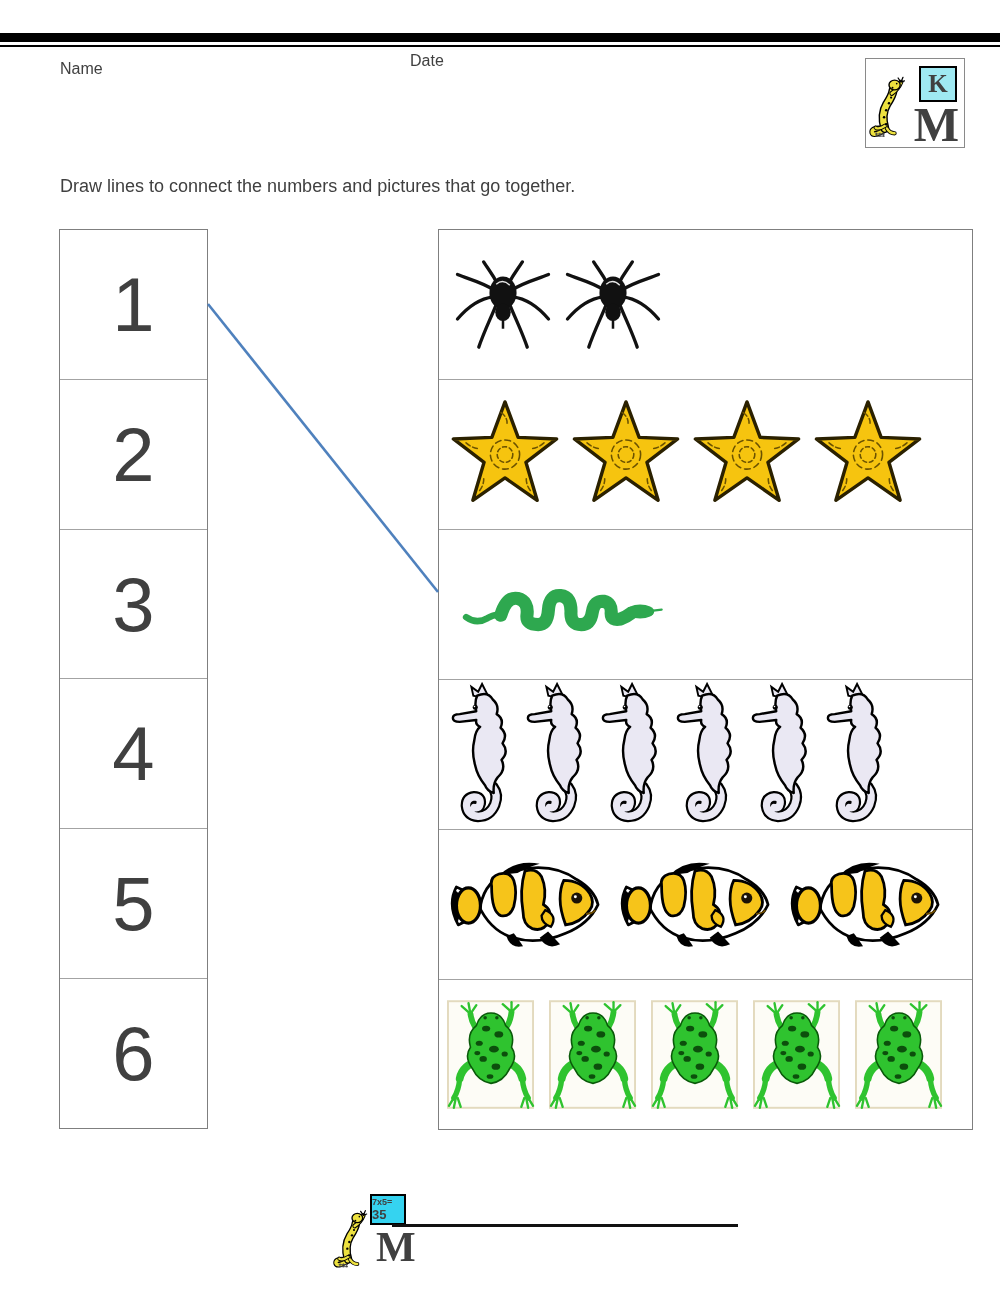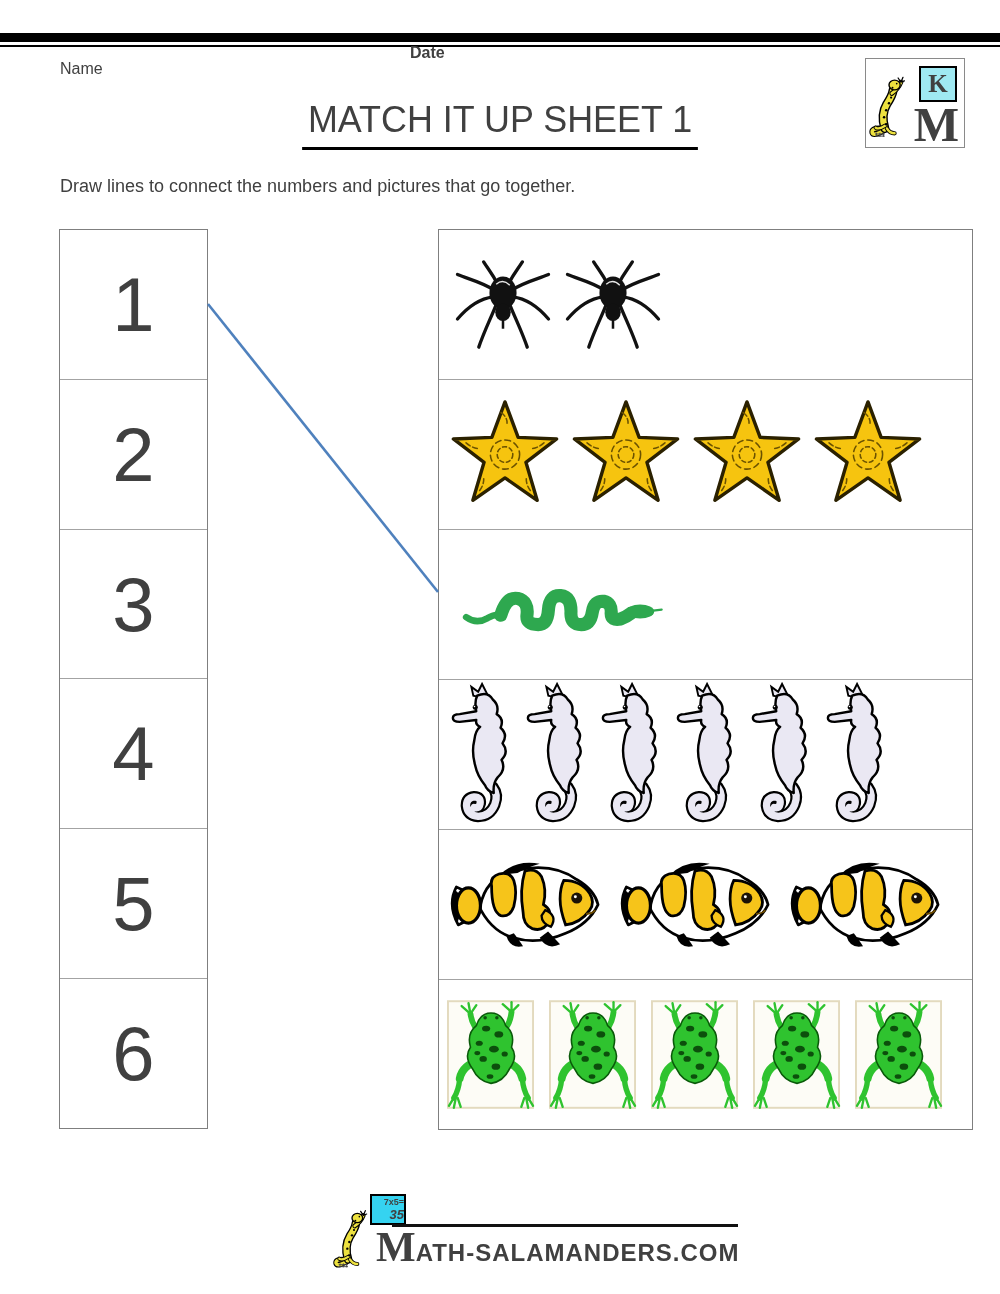--- a/index.html
+++ b/index.html
@@ -4,21 +4,21 @@
 <style>
   * { margin:0; padding:0; box-sizing:border-box; }
   html,body { background:#fff; }
   .page {
     position:relative; width:1000px; height:1294px; background:#ffffff;
     font-family:"Liberation Sans", sans-serif; color:#404040; overflow:hidden;
   }
   .topbar-thick { position:absolute; left:0; top:33px; width:1000px; height:9px; background:#000; }
   .topbar-thin  { position:absolute; left:0; top:45px; width:1000px; height:2px; background:#000; }
   .name-label { position:absolute; left:60px; top:60px; font-size:16px; font-weight:500; }
-  .date-label { position:absolute; left:410px; top:44px; font-size:16px; font-weight:700; }
+  .date-label { position:absolute; left:410px; top:52px; font-size:16px; font-weight:400; }
   .title-wrap { position:absolute; left:0; top:99px; width:1000px; text-align:center; }
   .title-text {
     display:inline-block; font-size:37px; font-weight:400; letter-spacing:0px;
     border-bottom:3px solid #000; padding:0 6px 6px 6px; transform:scaleX(0.97);
   }
   .instruction { position:absolute; left:60px; top:176px; font-size:18px; }
 
   
   .hlogo { position:absolute; left:865px; top:58px; width:100px; height:90px;
            border:1px solid #8a8a8a; background:#fff; }
@@ -41,24 +41,24 @@
               align-items:center; justify-content:flex-start; }
   .pic-cell:last-child { border-bottom:none; }
   .pic-cell svg { flex:0 0 auto; }
 
   .line-overlay { position:absolute; left:0; top:0; width:1000px; height:1294px; pointer-events:none; }
 
   
   .footer { position:absolute; left:330px; top:1194px; width:430px; height:84px; }
   .footer .sala { position:absolute; left:2px; top:12px; }
   .footer .board { position:absolute; left:40px; top:0; width:36px; height:31px;
-                   background:#35D3F0; border:2px solid #000; text-align:right;
+                   background:#35D3F0; border:2px solid #000; text-align:left;
                    font-weight:700; line-height:1.1; padding-top:2px; }
   .footer .board .b1 { font-size:9px; }
-  .footer .board .b2 { font-size:13px;font-style:italic; }
+  .footer .board .b2 { font-size:13px; }
   .footer .tagline { position:absolute; left:82px; top:7px; width:330px; text-align:center;
                      font-size:15px; font-weight:700; }
   .footer .rule { position:absolute; left:62px; top:30px; width:346px; height:3px; background:#111; }
   .footer .wordmark { position:absolute; left:46px; top:32px; display:flex; align-items:baseline; }
   .footer .wm-initial { font-family:"Liberation Serif", serif; font-weight:700; font-size:42px; line-height:1; }
   .footer .wm-rest { font-weight:700; font-size:24px; letter-spacing:1px; }
   .hidden-defs { position:absolute; width:0; height:0; overflow:hidden; }
 </style>
 </head>
 <body>
@@ -203,23 +203,20 @@
   <div class="date-label">Date</div>
 
   <div class="hlogo">
     <svg class="sala" width="42" height="74">
         <use href="#sym-salamander"></use>
       </svg>
     <div class="board">K</div>
     <div class="bigM">M</div>
   </div>
 
-  <div class="title-wrap">
-    <span class="title-text">MATCH IT UP SHEET 1</span>
-  </div>
 
   <div class="instruction">Draw lines to connect the numbers and pictures that go together.</div>
 
   <div class="num-col">
       <div class="num-cell">1</div>
       <div class="num-cell">2</div>
       <div class="num-cell">3</div>
       <div class="num-cell">4</div>
       <div class="num-cell">5</div>
       <div class="num-cell">6</div>
@@ -310,17 +307,16 @@
     <svg class="sala" width="40" height="64">
         <use href="#sym-salamander"></use>
       </svg>
     <div class="board">
       <div class="b1">7x5=</div>
       <div class="b2">35</div>
     </div>
     <div class="rule"></div>
     <div class="wordmark">
       <span class="wm-initial">M</span>
-        <span class="wm-rest">ATH-SALAMANDERS.COM</span>
     </div>
   </div>
 
 </div>
 
 </body></html>

